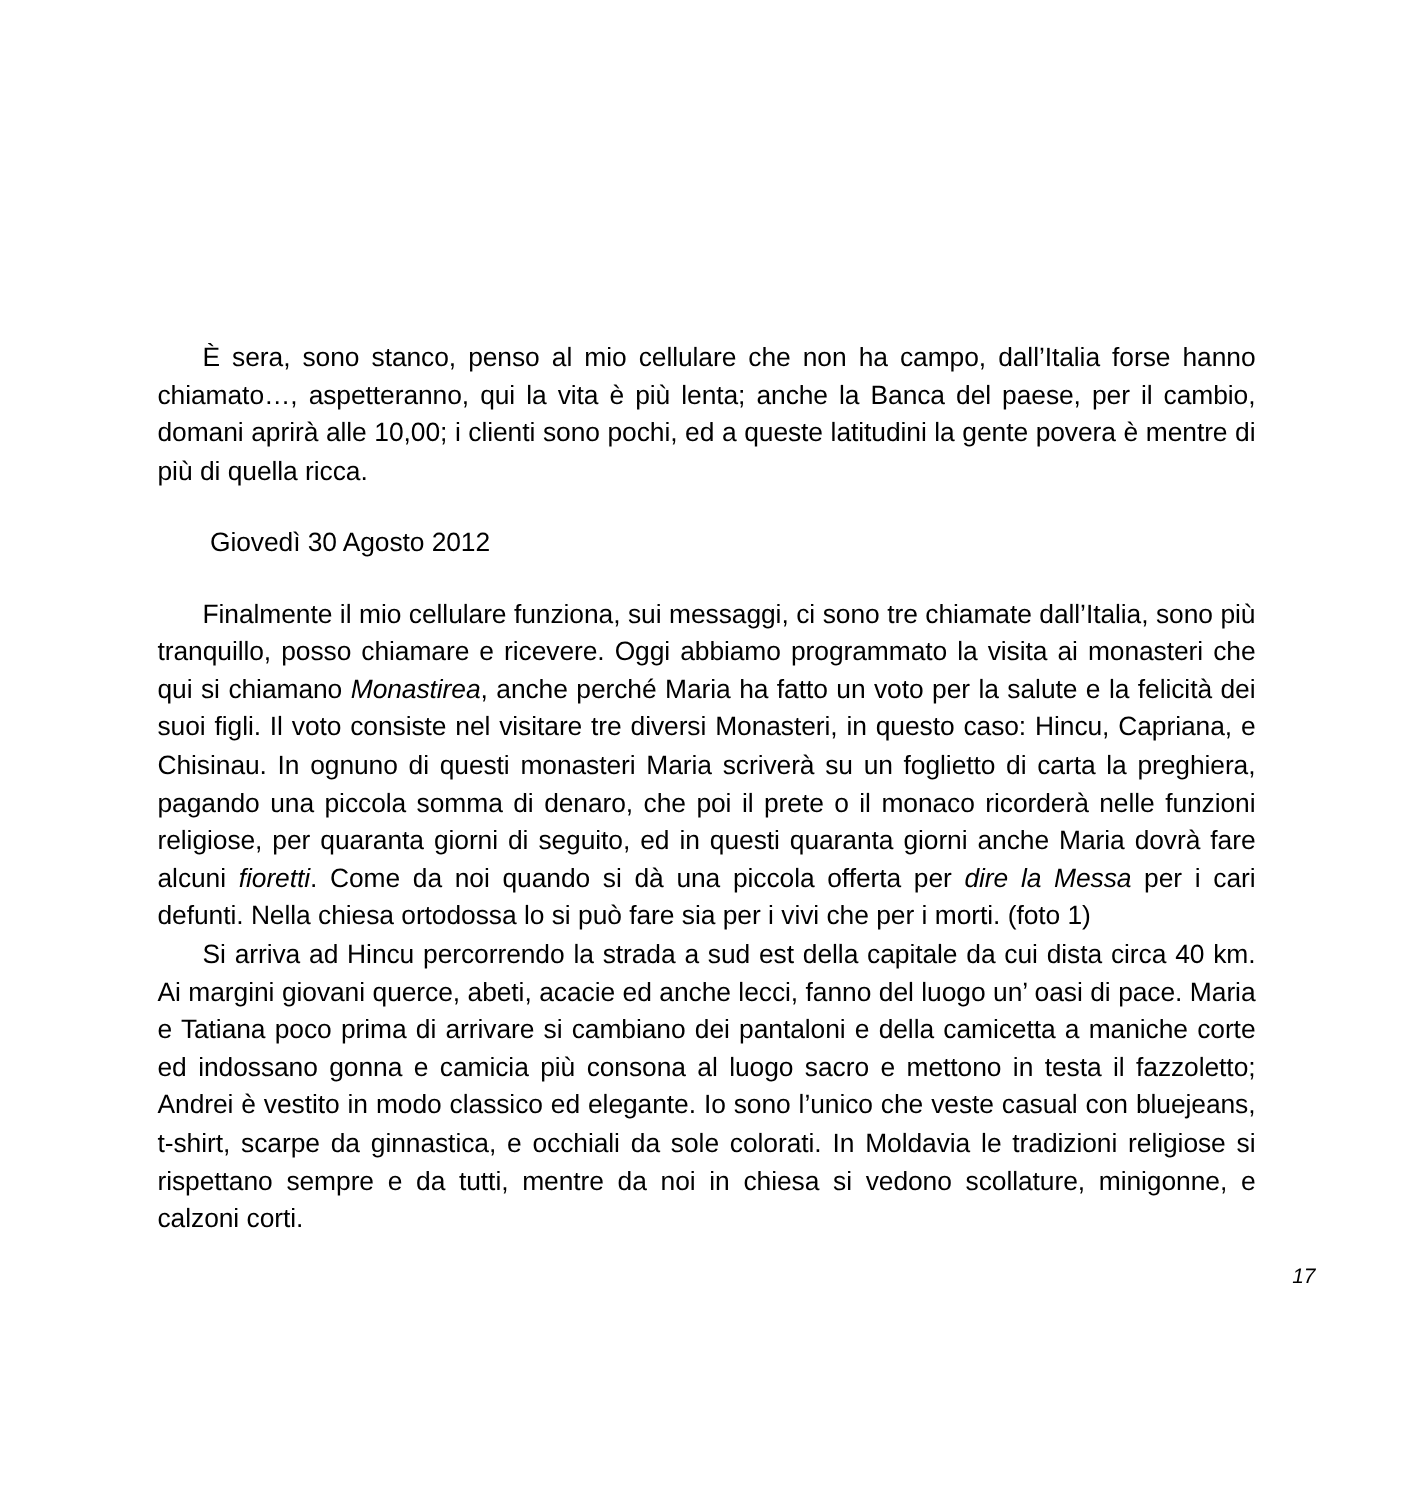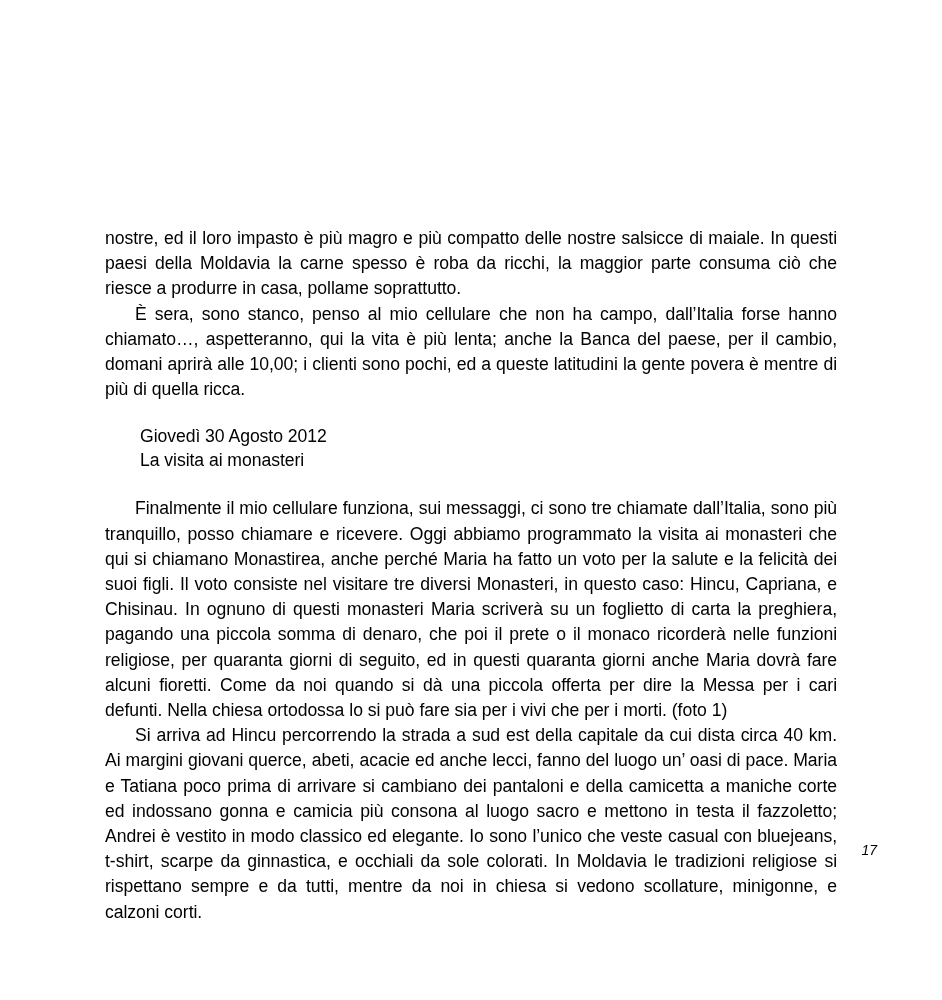--- a/index.html
+++ b/index.html
@@ -54,45 +54,44 @@
 
   .heading-line {
     font-size: 17.6px;
     line-height: 24px;
     font-weight: normal;
     letter-spacing: -0.05px;
     white-space: nowrap;
   }
 
   .it {
+    font-style: italic;
   }
 
   .page-number {
     position: absolute;
     right: 65px;
     top: 843px;
     font-size: 14px;
     font-style: italic;
     line-height: 1;
   }
 </style>
 </head>
 <body>
 
 <div class="page">
 
   <div class="text-column">
 
-    <p class="body-par">nostre, ed il loro impasto è più magro e più compatto delle nostre salsicce di maiale. In questi paesi della Moldavia la carne spesso è roba da ricchi, la maggior parte consuma ciò che riesce a produrre in casa, pollame soprattutto.</p>
 
     <p class="body-par indent">È sera, sono stanco, penso al mio cellulare che non ha campo, dall’Italia forse hanno chiamato…, aspetteranno, qui la vita è più lenta; anche la Banca del paese, per il cambio, domani aprirà alle 10,00; i clienti sono pochi, ed a queste latitudini la gente povera è mentre di più di quella ricca.</p>
 
     <div class="heading-block">
       <div class="heading-line">Giovedì 30 Agosto 2012</div>
-      <div class="heading-line">La visita ai monasteri</div>
     </div>
 
     <p class="body-par indent">Finalmente il mio cellulare funziona, sui messaggi, ci sono tre chiamate dall’Italia, sono più tranquillo, posso chiamare e ricevere. Oggi abbiamo programmato la visita ai monasteri che qui si chiamano <span class="it">Monastirea</span>, anche perché Maria ha fatto un voto per la salute e la felicità dei suoi figli. Il voto consiste nel visitare tre diversi Monasteri, in questo caso: Hincu, Capriana, e Chisinau. In ognuno di questi monasteri Maria scriverà su un foglietto di carta la preghiera, pagando una piccola somma di denaro, che poi il prete o il monaco ricorderà nelle funzioni religiose, per quaranta giorni di seguito, ed in questi quaranta giorni anche Maria dovrà fare alcuni <span class="it">fioretti</span>. Come da noi quando si dà una piccola offerta per <span class="it">dire la Messa</span> per i cari defunti. Nella chiesa ortodossa lo si può fare sia per i vivi che per i morti. (foto 1)</p>
 
     <p class="body-par indent">Si arriva ad Hincu percorrendo la strada a sud est della capitale da cui dista circa 40 km. Ai margini giovani querce, abeti, acacie ed anche lecci, fanno del luogo un’ oasi di pace. Maria e Tatiana poco prima di arrivare si cambiano dei pantaloni e della camicetta a maniche corte ed indossano gonna e camicia più consona al luogo sacro e mettono in testa il fazzoletto; Andrei è vestito in modo classico ed elegante. Io sono l’unico che veste casual con bluejeans, t-shirt, scarpe da ginnastica, e occhiali da sole colorati. In Moldavia le tradizioni religiose si rispettano sempre e da tutti, mentre da noi in chiesa si vedono scollature, minigonne, e calzoni corti.</p>
 
   </div>
 
   <div class="page-number">17</div>
 

